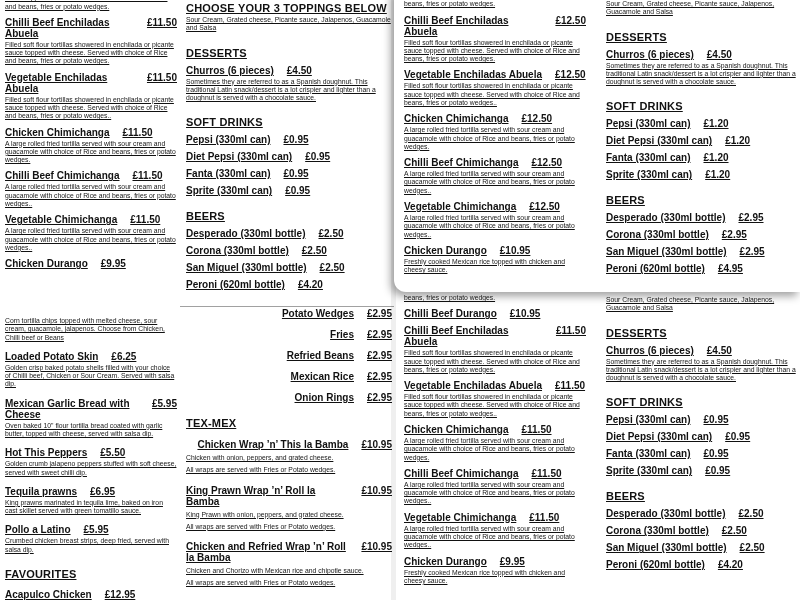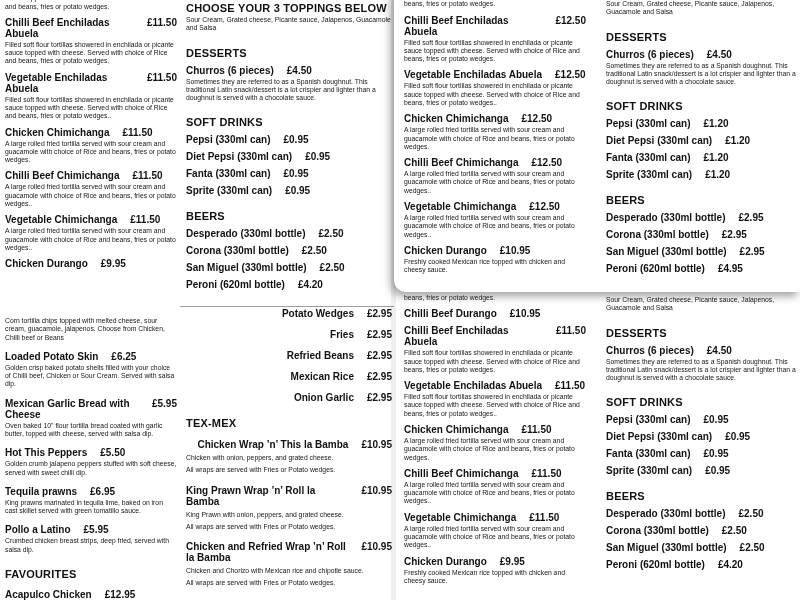--- a/index.html
+++ b/index.html
@@ -2,21 +2,21 @@
 <html><head>
 <meta charset="utf-8">
 <style>
   html,body{margin:0;padding:0;background:#e9e9e9;}
   .stage{position:relative;width:800px;height:600px;overflow:hidden;background:#ffffff;
          font-family:"Liberation Sans",sans-serif;color:#111;}
   .seam{position:absolute;left:391px;top:0;width:5px;height:600px;background:#efefef;z-index:0;}
   .overlay-page{position:absolute;left:394px;top:-10px;width:406px;height:302px;background:#ffffff;
                 border-bottom-left-radius:12px;box-shadow:-3px 4px 9px rgba(0,0,0,0.38);z-index:5;}
   .edge-line{position:absolute;left:180px;top:306px;width:214px;height:1px;background:#444;opacity:.5;z-index:7;}
-  .sec{position:absolute;overflow:hidden;z-index:1;}
+  .sec{position:absolute;overflow:hidden;z-index:1;text-decoration:underline;}
   .sec.top-layer{z-index:6;}
   .h{font-size:11px;font-weight:700;margin:14px 0 2px;letter-spacing:.2px;}
   .mi{font-size:10px;font-weight:700;margin-top:6px;display:flex;align-items:baseline;}
   .mi .p{margin-left:13px;flex:0 0 auto;white-space:nowrap;}
   .d{font-size:6.8px;line-height:1.22;margin-top:2px;color:#161616;}
   .sec>*:first-child{margin-top:0;}
   #col1-top{left:5px;top:-14px;width:172px;height:310px;z-index:2;}
   #col1-bottom{left:5px;top:317px;width:172px;height:300px;}
   #col2-top{left:186px;top:2px;width:206px;height:296px;z-index:2;}
   #col2-bottom{left:186px;top:298px;width:206px;height:302px;}
@@ -236,21 +236,21 @@
       </div>
       <div class="mi">
         <span class="n">Refried Beans</span>
         <span class="p">£2.95</span>
       </div>
       <div class="mi">
         <span class="n">Mexican Rice</span>
         <span class="p">£2.95</span>
       </div>
       <div class="mi">
-        <span class="n">Onion Garlic</span>
+        <span class="n">Onion Rings</span>
         <span class="p">£2.95</span>
       </div>
       <div class="h">TEX-MEX</div>
       <div class="mi">
         <span class="n">Chicken Wrap ’n’ This la Bamba</span>
         <span class="p">£10.95</span>
       </div>
       <div class="d">Chicken with onion, peppers, and grated cheese.</div>
       <div class="d">All wraps are served with Fries or Potato wedges.</div>
       <div class="mi">

